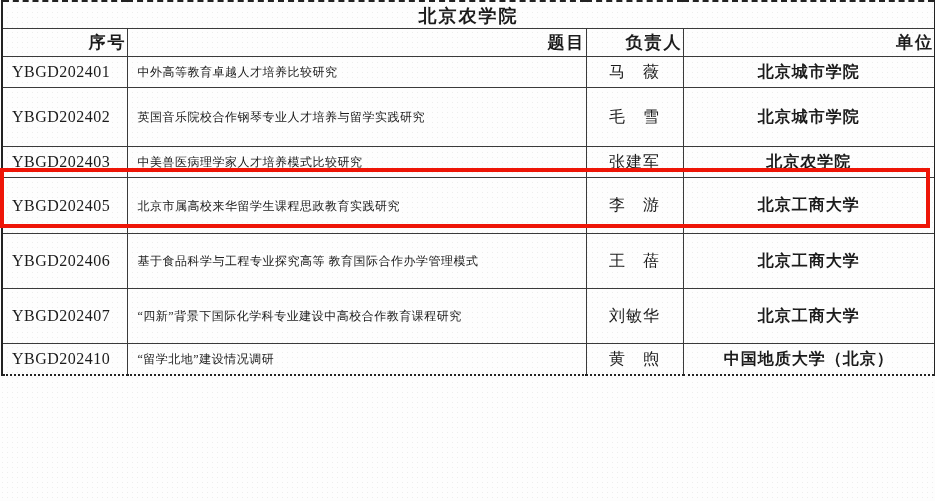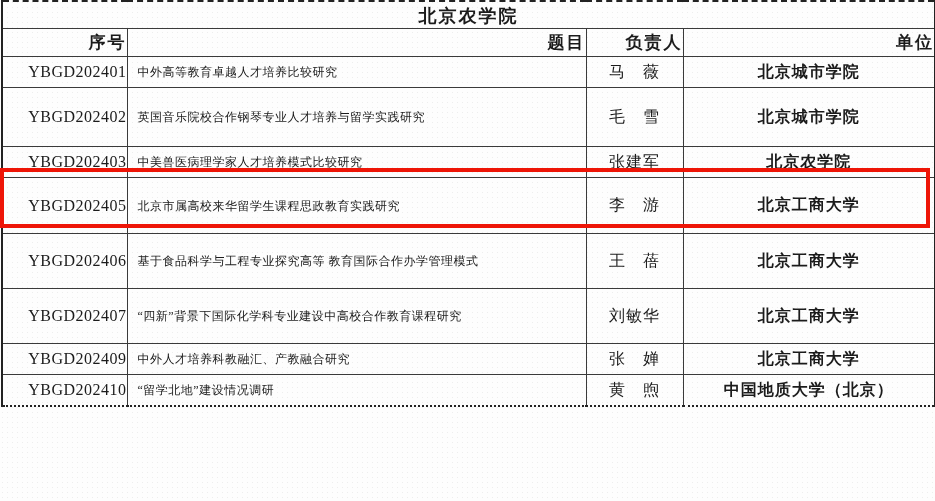--- a/index.html
+++ b/index.html
@@ -45,21 +45,20 @@
     text-align: right;
     letter-spacing: 2px;
     border-bottom-width: 2.5px;
   }
   td.c-id {
     font-family: "Liberation Serif", "DejaVu Serif", serif;
     font-size: 16px;
     padding-left: 9px;
     letter-spacing: 0.5px;
     white-space: nowrap;
-    text-align: right;
   }
   td.c-title {
     font-size: 12px;
     padding: 2px 8px 2px 10px;
     line-height: 26px;
     letter-spacing: 0.5px;
   }
   td.c-lead {
     font-size: 16px;
     text-align: center;
@@ -135,26 +134,20 @@
       <td class="c-title">基于食品科学与工程专业探究高等 教育国际合作办学管理模式</td>
       <td class="c-lead">王　蓓</td>
       <td class="c-unit">北京工商大学</td>
     </tr>
     <tr style="height:55px">
       <td class="c-id">YBGD202407</td>
       <td class="c-title">“四新”背景下国际化学科专业建设中高校合作教育课程研究</td>
       <td class="c-lead">刘敏华</td>
       <td class="c-unit">北京工商大学</td>
     </tr>
-    <tr style="height:27px">
-      <td class="c-id">YBGD202409</td>
-      <td class="c-title">中外人才培养科教融汇、产教融合研究</td>
-      <td class="c-lead">张　婵</td>
-      <td class="c-unit">北京工商大学</td>
-    </tr>
     <tr style="height:26px">
       <td class="c-id">YBGD202410</td>
       <td class="c-title">“留学北地”建设情况调研</td>
       <td class="c-lead">黄　煦</td>
       <td class="c-unit">中国地质大学（北京）</td>
     </tr>
   </tbody>
     </table>
 
   <div class="highlight-box" style="border-color: rgb(238, 21, 7);"></div>

